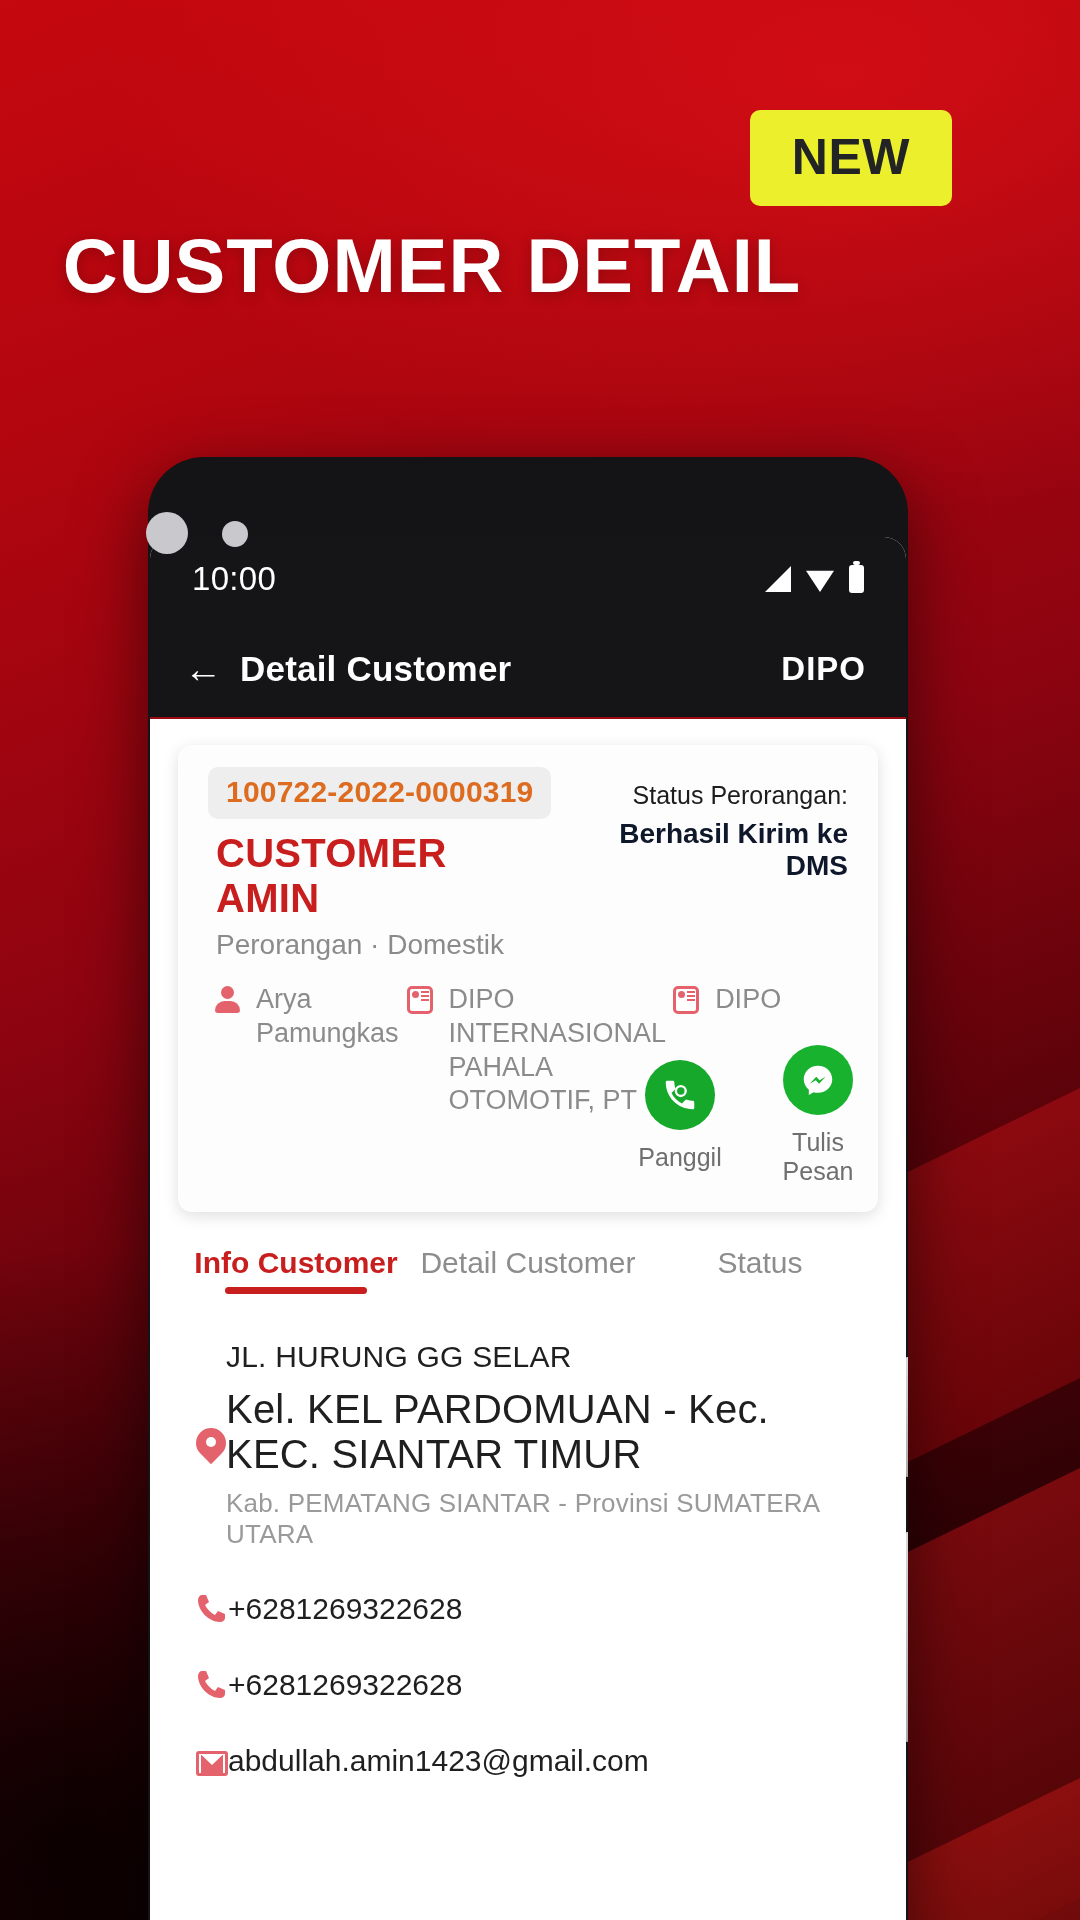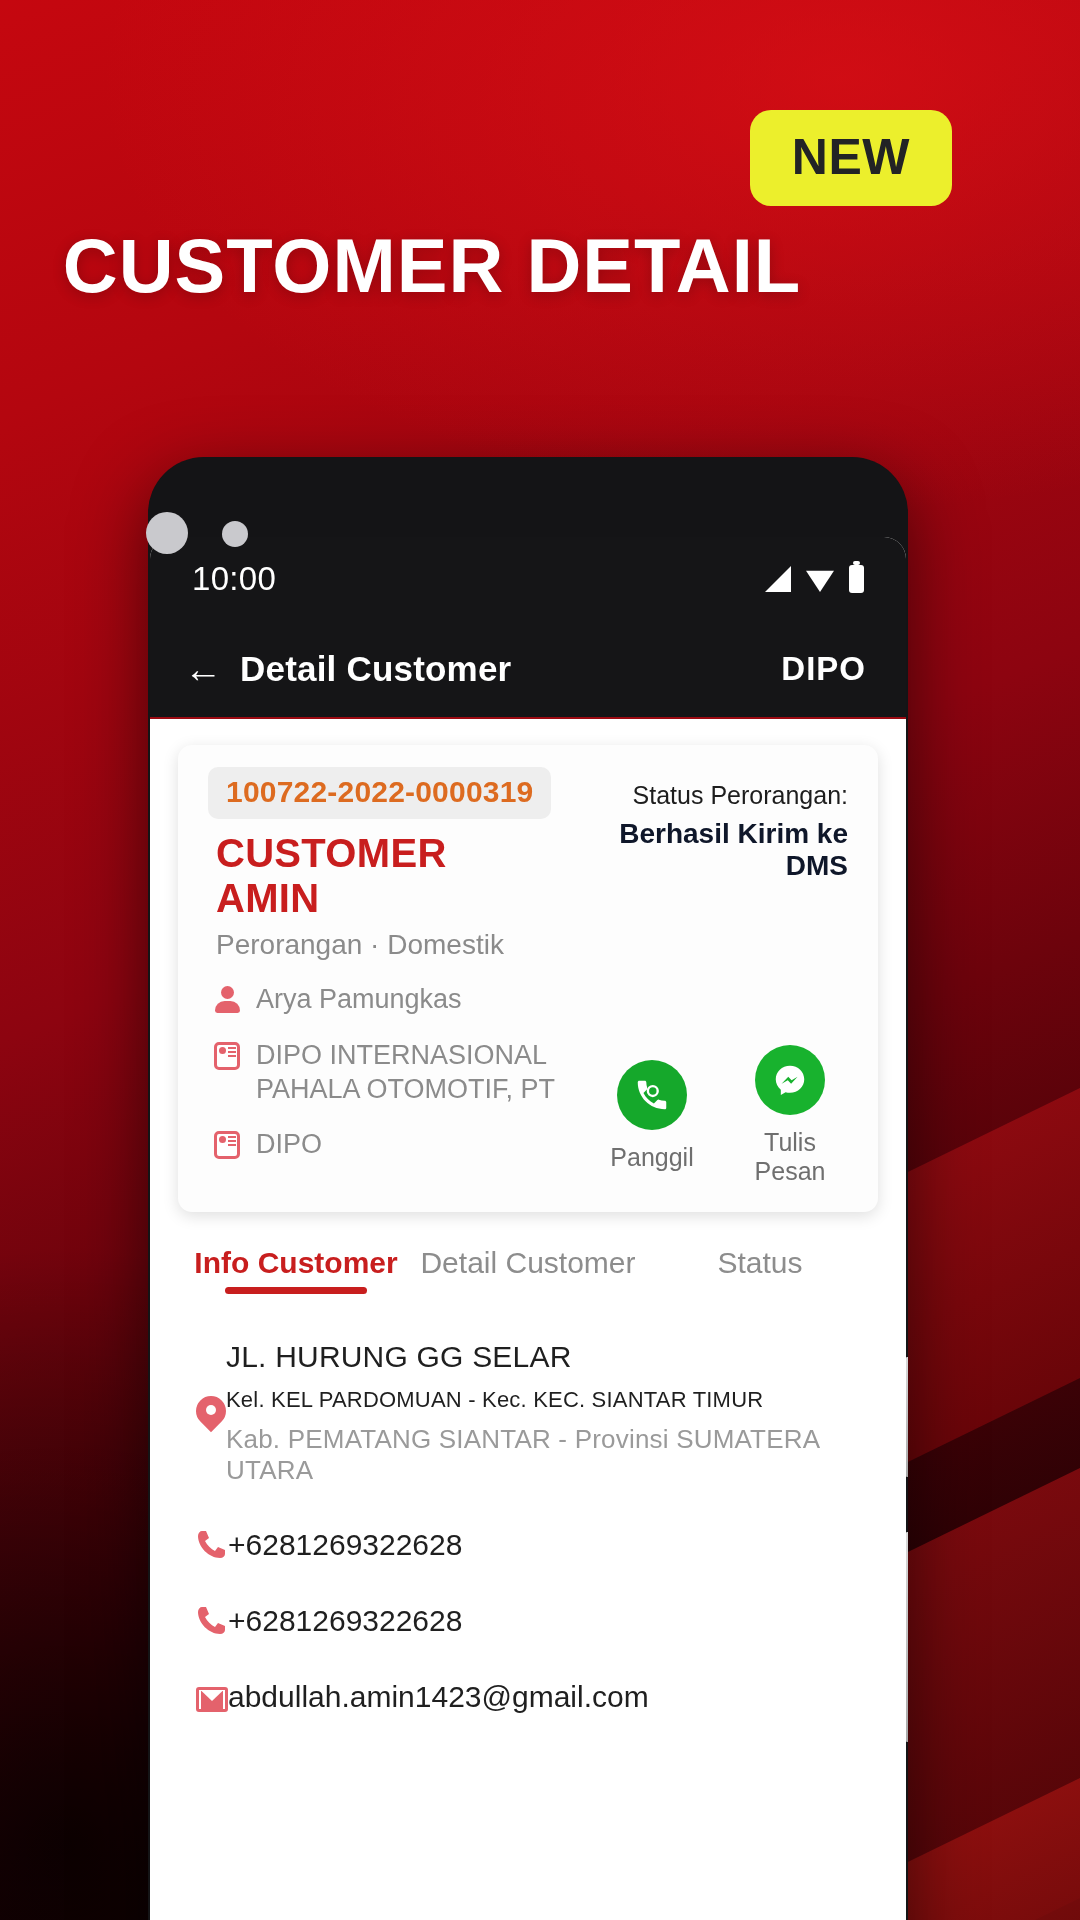--- a/index.html
+++ b/index.html
@@ -35,21 +35,21 @@
   .band.b2 { top:1390px; height:430px; background:linear-gradient(180deg,#7d0a0e,#4f0407); opacity:.95; }
   .band.b3 { top:1700px; height:360px; background:linear-gradient(180deg,#91100f,#5a0507); opacity:.9; }
 
   
   .hero { position:absolute; left:0; top:0; width:1080px; }
   .badge-new {
     position:absolute; right:128px; top:110px;
     background:#ecef2c; color:#222325;
     font-size:50px; font-weight:bold; letter-spacing:.5px;
     padding:22px 42px 24px;
-    border-radius:21px;
+    border-radius:10px;
     line-height:1;
   }
   .hero-title {
     position:absolute; left:0; top:222px; width:864px;
     text-align:center;
     color:#ffffff;
     font-size:76px;
     font-weight:bold;
     letter-spacing:1px;
     text-shadow:0 3px 14px rgba(0,0,0,.22);
@@ -126,21 +126,21 @@
     border-radius:10px;
     letter-spacing:.2px;
   }
   .cust-name { color:#c81e1e; font-size:40px; font-weight:bold; margin:12px 0 0 8px; letter-spacing:.3px; }
   .cust-sub { color:#8b8b8b; font-size:28px; margin:8px 0 0 8px; }
   .status-wrap { text-align:right; padding-top:14px; }
   .status-label { font-size:25px; color:#1d1d1d; }
   .status-value { font-size:28px; font-weight:bold; color:#0f172a; margin-top:8px; }
 
   .card-mid { display:flex; justify-content:space-between; padding:22px 30px 0; }
-  .meta-list { display:flex; flex-direction:column; gap:22px; max-width:420px; padding-left:6px; }
+  .meta-list { display:flex; flex-direction:row; gap:8px; max-width:420px; padding-left:6px; }
   .meta-row { display:flex; align-items:flex-start; gap:16px; }
   .meta-text { color:#8b8b8b; font-size:27px; line-height:1.25; }
 
   .ic-person { width:26px; height:28px; flex:0 0 26px; position:relative; margin-top:3px; }
   .ic-person:before { content:""; position:absolute; left:7px; top:0; width:13px; height:13px; border-radius:50%; background:#e4626c; }
   .ic-person:after { content:""; position:absolute; left:1px; top:15px; width:25px; height:12px; border-radius:12px 12px 3px 3px; background:#e4626c; }
 
   .ic-card { width:26px; height:28px; flex:0 0 26px; margin-top:3px; border:3px solid #e4626c; border-radius:5px; position:relative; background:#fff; }
   .ic-card:before { content:""; position:absolute; left:2px; top:2px; width:7px; height:7px; border-radius:50%; background:#e4626c; }
   .ic-card:after {
@@ -166,21 +166,21 @@
   .tab.active:after {
     content:""; position:absolute; left:50%; transform:translateX(-50%);
     bottom:0; width:142px; height:7px; background:#c81e1e; border-radius:4px;
   }
 
   
   .info { padding:46px 40px 0 46px; }
   .info-row { display:flex; align-items:center; margin-bottom:40px; }
   .info-body { flex:1; }
   .addr-line1 { font-size:30px; color:#1f1f1f; letter-spacing:.2px; }
-  .addr-line2 { font-size:22px; color:#1f1f1f; margin-top:13px; letter-spacing:.2px; }
+  .addr-line2 { font-size:40px; color:#1f1f1f; margin-top:13px; letter-spacing:.2px; }
   .addr-line3 { font-size:26px; color:#9a9a9a; margin-top:11px; letter-spacing:.2px; }
   .info-text { font-size:30px; color:#1f1f1f; padding-top:2px; }
 
   .ic-pin { width:30px; height:36px; flex:0 0 30px; position:relative; margin-top:2px; }
   .ic-pin:before {
     content:""; position:absolute; left:0; top:0; width:30px; height:30px;
     background:#e4626c; border-radius:50% 50% 50% 0; transform:rotate(-45deg);
   }
   .ic-pin:after { content:""; position:absolute; left:10px; top:9px; width:10px; height:10px; border-radius:50%; background:#fdfdfd; }
 

